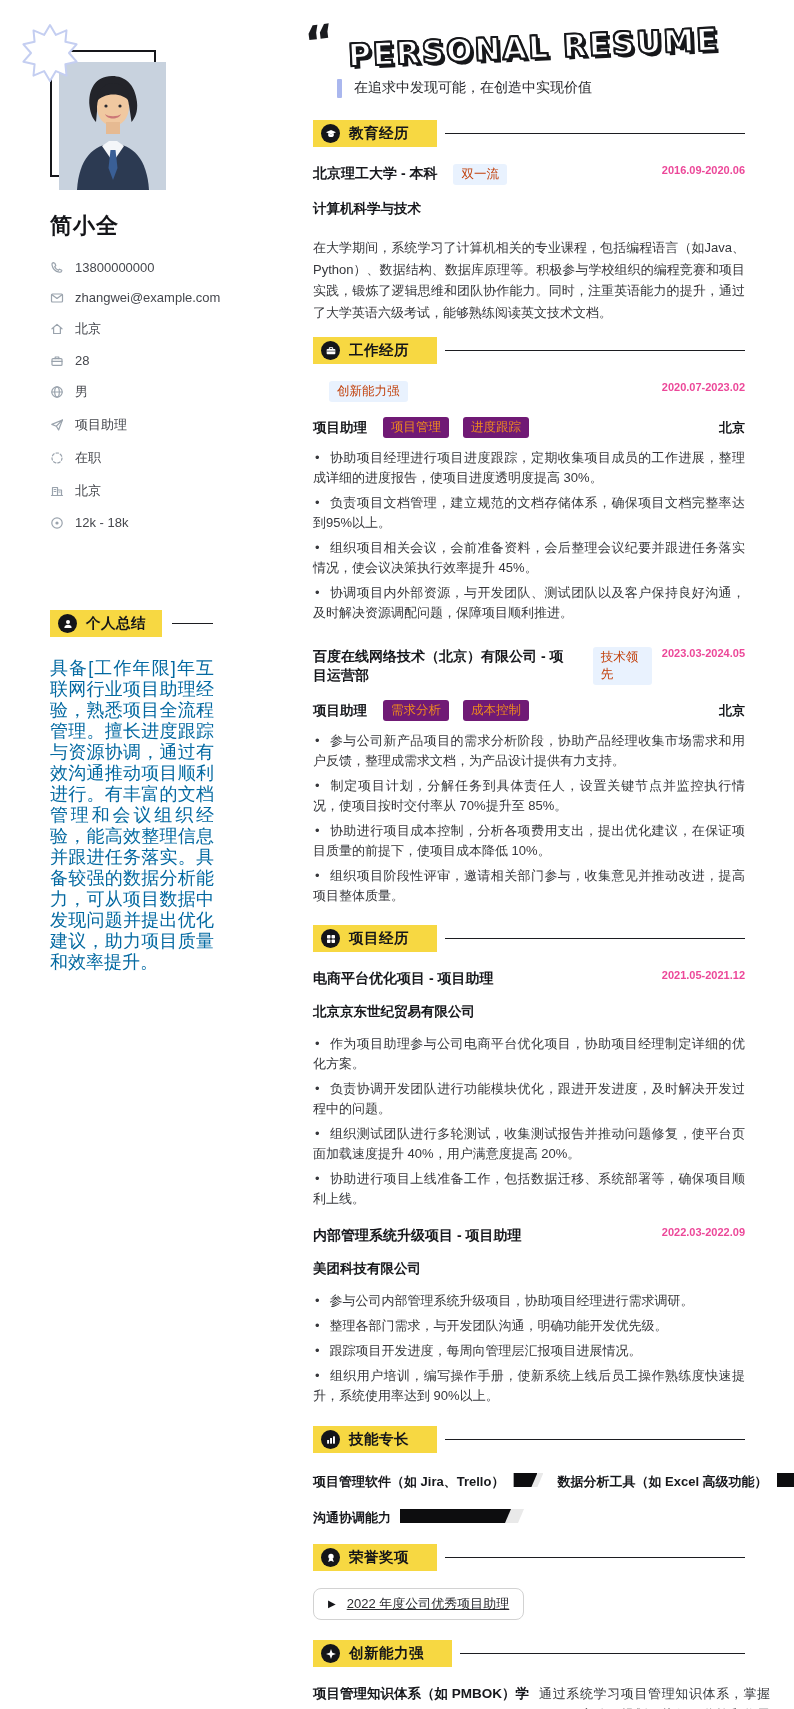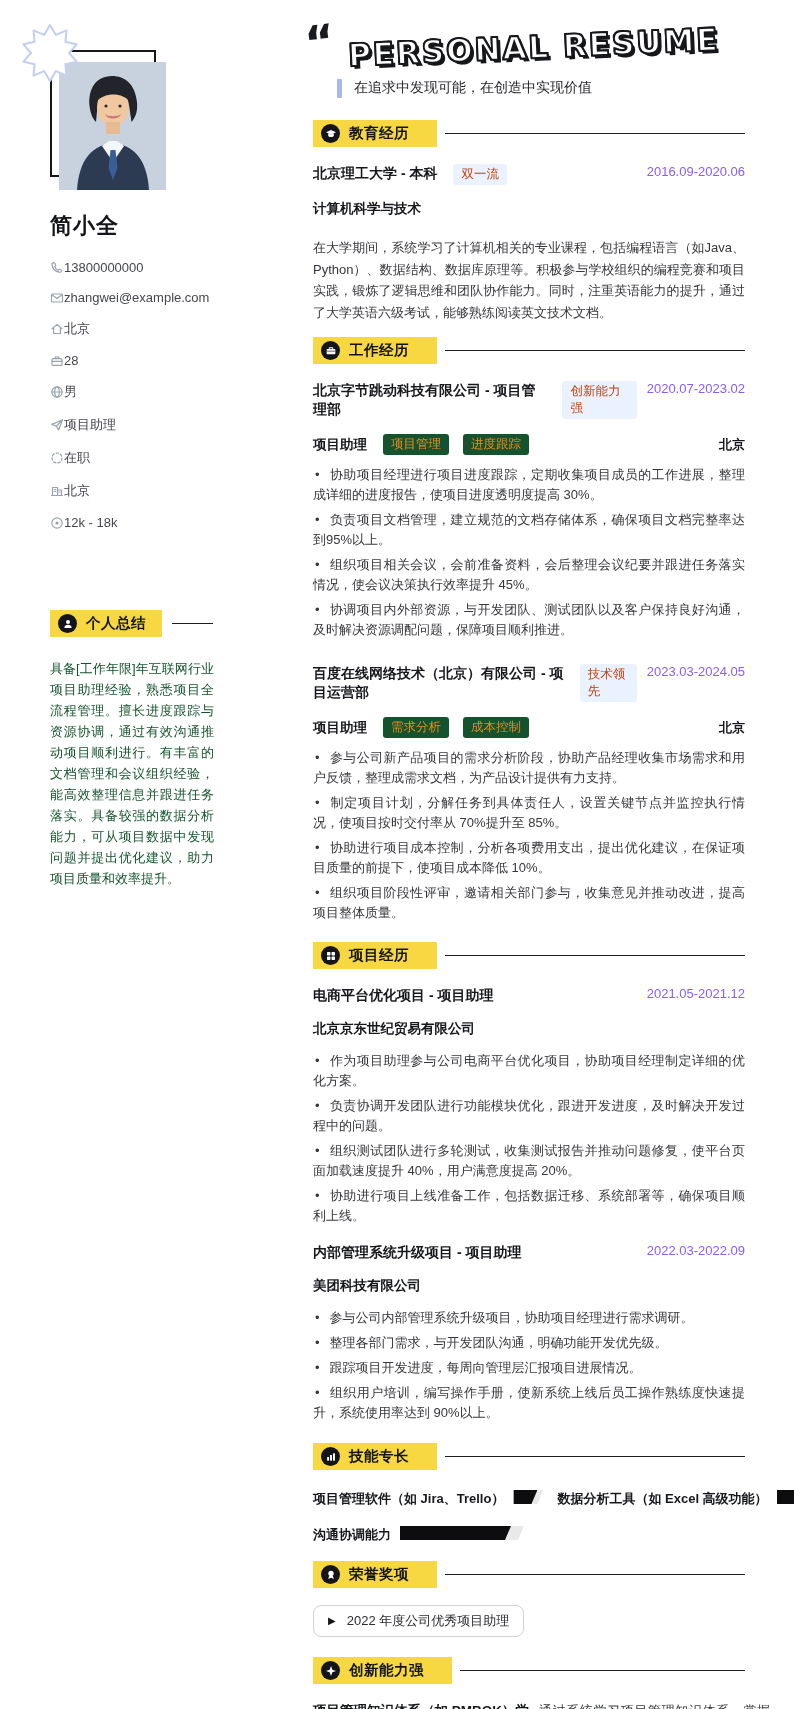--- a/index.html
+++ b/index.html
@@ -8,36 +8,36 @@
   .page { position:relative; width:794px; height:1709px; background:#fff; overflow:hidden; }
 
   
   .sidebar { position:absolute; left:50px; top:1px; width:205px; }
   .photo-wrap { position:relative; height:190px; }
   .star-deco { position:absolute; left:-30px; top:22px; z-index:3; }
   .photo-frame { position:absolute; left:0; top:49px; width:106px; height:127px; border:2px solid #16171b; z-index:1; }
   .photo { position:absolute; left:9px; top:61px; width:107px; height:128px; z-index:2; }
   .person-name { margin-top:20px; font-size:22px; font-weight:700; color:#141519; letter-spacing:1px; }
   .contacts { margin-top:19px; display:flex; flex-direction:column; gap:15px; }
-  .contact-row { display:flex; align-items:center; font-size:13px; color:#45474d; }
+  .contact-row { display:flex; align-items:center; gap:11px; font-size:13px; color:#45474d; }
   .c-ico { width:14px; height:14px; flex:none; color:#9aa3ad; display:flex; align-items:center; }
   .c-ico svg { width:14px; height:14px; stroke:#9aa3ad; fill:none; stroke-width:1.2; stroke-linecap:round; stroke-linejoin:round; }
 
   
   .sec-head { display:flex; align-items:center; }
   .sec-badge { display:flex; align-items:center; gap:9px; background:#F7D842; padding:4px 28px 4px 8px; height:27px; }
   .sec-badge.small { padding-right:16px; }
   .badge-circ { width:19px; height:19px; border-radius:50%; background:#141519; display:flex; align-items:center; justify-content:center; flex:none; }
   .badge-circ svg { width:12px; height:12px; }
   .sec-title { font-size:14.5px; font-weight:700; color:#141519; letter-spacing:0.5px; white-space:nowrap; }
   .sec-line { flex:1; height:1px; background:#1c1d21; margin-left:8px; }
 
   .summary-head { margin-top:80px; width:163px; }
   .summary-head .sec-line { margin-left:10px; }
-  .summary-text { margin-top:21px; width:164px; font-size:13px; line-height:21px; text-align:justify; color:#14532d; }
+  .summary-text { margin-top:21px; width:164px; font-size:18px; line-height:21px; text-align:justify; color:#0369a1; }
 
   
   .main { position:absolute; left:313px; top:18px; width:432px; }
   .title-row { display:flex; align-items:flex-start; gap:13px; margin-top:4px; margin-left:-8px; height:44px; }
   .quote-mark { font-size:46px; font-weight:900; line-height:40px; color:#1a1b1f; transform:rotate(-7deg); font-family:"DejaVu Sans",sans-serif; }
   .bubble-title { font-family:"DejaVu Sans",sans-serif; font-size:31px; font-weight:900; letter-spacing:2px; color:#fff; margin-top:7px;
       -webkit-text-stroke:1.8px #16171a;
       text-shadow:3px 3px 0 #16171a,-1px -1px 0 #16171a,1px -1px 0 #16171a,-1px 1px 0 #16171a,1px 1px 0 #16171a;
       transform:rotate(-2.5deg); white-space:nowrap; }
   .tagline { display:flex; align-items:center; gap:12px; margin-top:12px; height:20px;padding-left:24px; }
@@ -47,25 +47,25 @@
   .sec { margin-top:22px; }
   .sec.work { margin-top:14px; }
   .sec.proj { margin-top:19px; }
   .sec.skill { margin-top:20px; }
   .sec.honor { margin-top:17px; }
   .sec.other { margin-top:20px; }
 
   .entry-row { display:flex; align-items:flex-start; }
   .row-school { margin-top:17px; }
   .e-title { font-size:14px; font-weight:700; color:#17181c; line-height:19px; max-width:302px; }
-  .e-date { margin-left:auto; font-size:13px; font-weight:400; color:#8b5cf6; white-space:nowrap; padding-left:10px; }
+  .e-date { margin-left:auto; font-size:11px; font-weight:700; color:#ec4899; white-space:nowrap; padding-left:10px; }
   .tag { display:inline-block; font-size:12.5px; padding:2px 8px; border-radius:3px; margin-left:16px; line-height:17px; }
   .tag-blue { color:#c2410c; background:#e9f2fe; }
   .tag-blue.narrow { max-width:62px; }
-  .tag-orange { color:#ee8a1e; background:#14532d; margin-left:14px; }
+  .tag-orange { color:#ee8a1e; background:#701a75; margin-left:14px; }
   .tag-orange.first { margin-left:16px; }
   .row-sub { margin-top:15px; align-items:center; }
   .e-role { font-size:13.5px; font-weight:700; color:#17181c; }
   .e-loc { margin-left:auto; font-size:13px; font-weight:600; color:#17181c; }
   .e-para { margin-top:19px; font-size:13px; line-height:21.5px; text-align:justify; color:#36373b; }
 
   ul.bullets { list-style:none; margin-top:10px; }
   ul.bullets.proj-b { margin-top:13px; }
   ul.bullets li { display:block; margin-top:5px; font-size:13px; line-height:20px; text-align:justify; color:#36373b; }
   ul.bullets li:first-child { margin-top:0; }
@@ -78,21 +78,21 @@
   .skill-item { display:flex; align-items:flex-start; }
   .skill-item + .skill-item { margin-left:14px; }
   .skill-name { font-size:13px; font-weight:700; color:#17181c; }
   .skill-bar { position:relative; margin-left:9px; height:14px; background:#e9e9e9; flex:none;
       clip-path:polygon(0 0,100% 0,calc(100% - 6px) 100%,0 100%); }
   .skill-fill { position:absolute; left:0; top:0; bottom:0; background:#0d0d0f;
       clip-path:polygon(0 0,100% 0,calc(100% - 6px) 100%,0 100%); }
 
   .honor-box { display:inline-flex; align-items:center; gap:11px; margin-top:17px; border:1px solid #d2d2d2; border-radius:8px; padding:6px 14px; }
   .honor-arrow { font-size:10px; color:#141519; line-height:1; }
-  .honor-text { font-size:13px; color:#2b2c30; }
+  .honor-text { font-size:13px; color:#2b2c30;text-decoration:underline; }
 
   .other-row { display:flex; align-items:flex-start; margin-top:16px; width:457px; }
   .other-label { flex:none; width:218px; font-size:13.5px; font-weight:700; color:#17181c; line-height:21px; }
   .other-text { flex:1; margin-left:8px; font-size:13px; line-height:21px; text-align:justify; color:#36373b; }
 </style>
 </head>
 <body>
 
 <div class="page">
 
@@ -265,21 +265,20 @@
                 <path d="M2.5 9.2 H15.5" stroke="#141519" stroke-width="1"></path>
               </svg>
           </span>
           <span class="sec-title">工作经历</span>
         </div>
         <div class="sec-line"></div>
       </div>
 
       <div class="job">
         <div class="entry-row row-school">
-          <span class="e-title">北京字节跳动科技有限公司 - 项目管理部</span>
           <span class="tag tag-blue">创新能力强</span>
           <span class="e-date">2020.07-2023.02</span>
         </div>
         <div class="entry-row row-sub">
           <span class="e-role">项目助理</span>
           <span class="tag tag-orange first">项目管理</span>
           <span class="tag tag-orange">进度跟踪</span>
           <span class="e-loc">北京</span>
         </div>
         <ul class="bullets">

